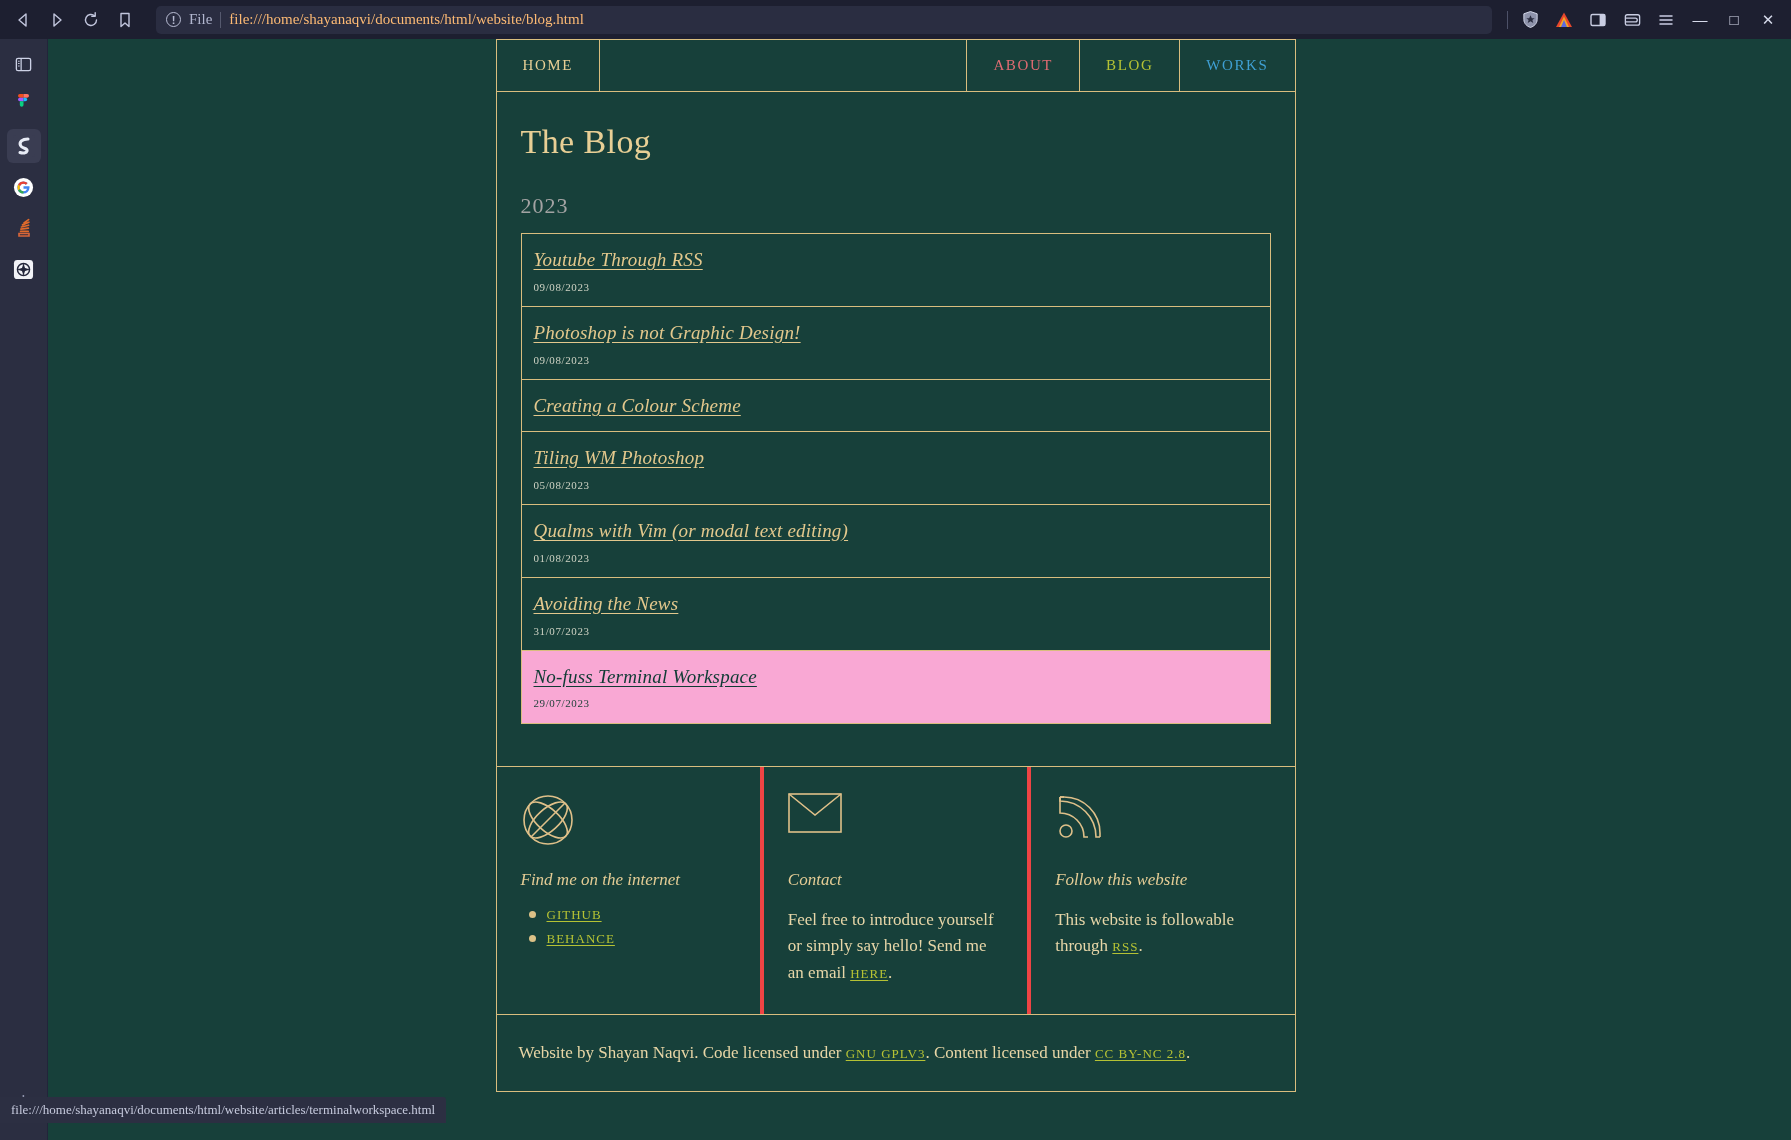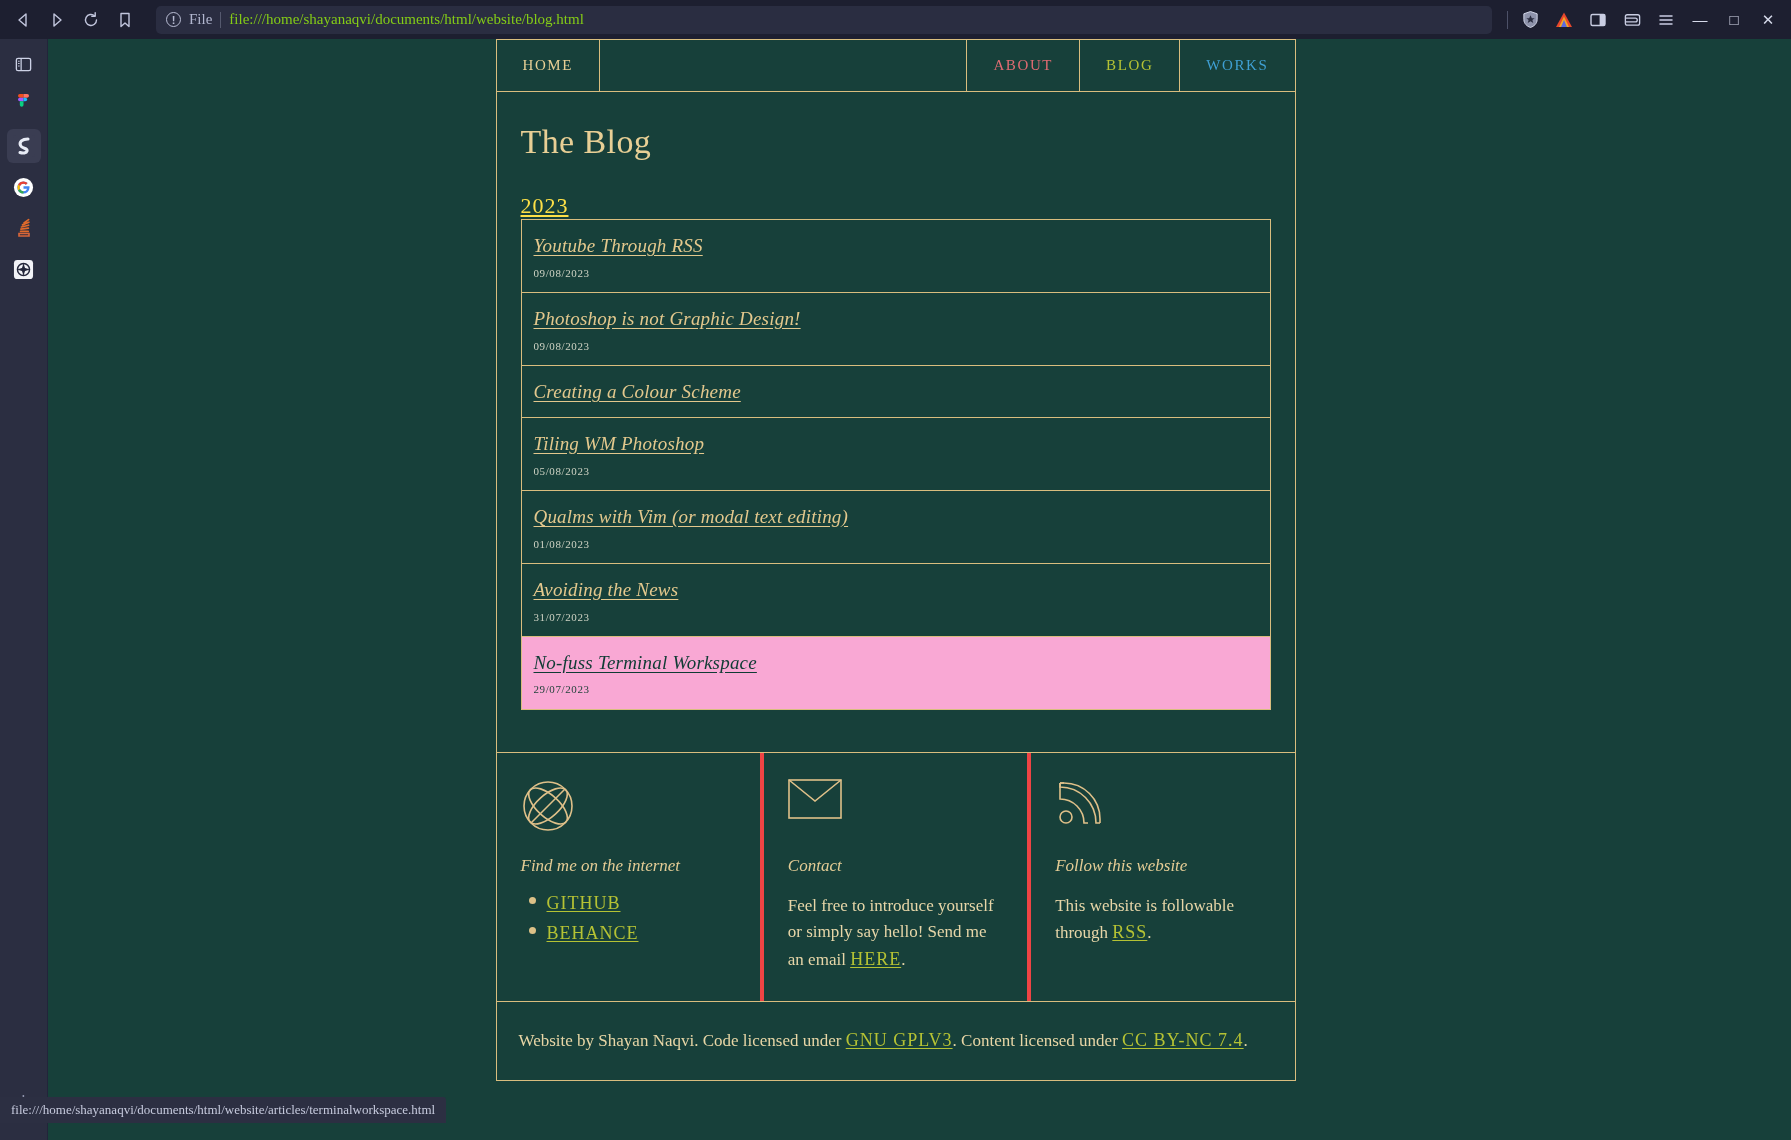--- a/index.html
+++ b/index.html
@@ -60,21 +60,21 @@
   }
   #urlbar .scheme-label {
     color: #b2b7cf;
     font: 15px/1 "Liberation Serif", serif;
     flex: 0 0 auto;
   }
   #urlbar .divider {
     width: 1px; height: 16px; background: #55596e; flex: 0 0 auto;
   }
   #urlbar .url-text {
-    color: #84cc16;
+    color: #fdba74;
     font: 15px/1 "Liberation Serif", serif;
     white-space: nowrap; overflow: hidden; text-overflow: ellipsis;
   }
 
   .tool-icon {
     width: 34px; height: 30px;
     display: flex; align-items: center; justify-content: center;
     color: #c9cde2;
     flex: 0 0 auto;
   }
@@ -166,23 +166,23 @@
     padding: 30px 24px 42px 24px;
   }
   #page-title {
     font: 400 34px/1.2 "Liberation Serif", serif;
     color: #e8cf95;
     margin-bottom: 30px;
     letter-spacing: .4px;
   }
   #year-heading {
     font: 400 22px/1.2 "Liberation Serif", serif;
-    color: #fde047;
+    color: #a3a3a3;
     letter-spacing: 1px;
-    text-decoration: underline;
+    margin-bottom: 14px;
   }
 
   #post-list {
     list-style: none;
     border: 1px solid #d9bd7e;
   }
   .post-row {
     border-bottom: 1px solid #d9bd7e;
     padding: 14px 12px 12px 12px;
   }
@@ -240,21 +240,21 @@
     position: absolute; left: -18px; top: 4px;
     width: 7px; height: 7px; border-radius: 50%;
     background: #dcc187;
   }
   .ilink {
     color: #b5c234;
     text-decoration: underline;
     text-underline-offset: 2px;
     letter-spacing: 1px;
   }
-  .ilink.sm { font-size: 18px; }
+  .ilink.sm { font-size: 13px; }
 
   
   #colophon {
     border: 1px solid #d9bd7e;
     border-top: none;
     padding: 26px 22px;
     font: 400 17px/1.4 "Liberation Serif", serif;
     color: #e8d6a6;
   }
 
@@ -497,21 +497,21 @@
                 <path d="M5 4 V16" stroke="#dfc089" stroke-width="1.6"></path>
                 <path d="M9 4 A36 36 0 0 1 45 40" fill="none" stroke="#dfc089" stroke-width="0"></path>
                 <circle cx="11" cy="38" r="6" fill="none" stroke="#dfc089" stroke-width="1.6"></circle>
               </svg>
             </div>
             <div class="fcol-head">Follow this website</div>
             <div class="fcol-body"><span>This website is followable through </span><a class="ilink sm">RSS</a><span>.</span></div>
           </div>
         </div>
 
-        <div id="colophon"><span>Website by Shayan Naqvi. Code licensed under </span><a class="ilink sm">GNU GPLV3</a><span>. Content licensed under </span><a class="ilink sm">CC BY-NC 7.4</a><span>.</span></div>
+        <div id="colophon"><span>Website by Shayan Naqvi. Code licensed under </span><a class="ilink sm">GNU GPLV3</a><span>. Content licensed under </span><a class="ilink sm">CC BY-NC 2.8</a><span>.</span></div>
 
       </div>
     </div>
 
     <div id="statusbar">file:///home/shayanaqvi/documents/html/website/articles/terminalworkspace.html</div>
 
   </div>
 </div>
 
 </body></html>

